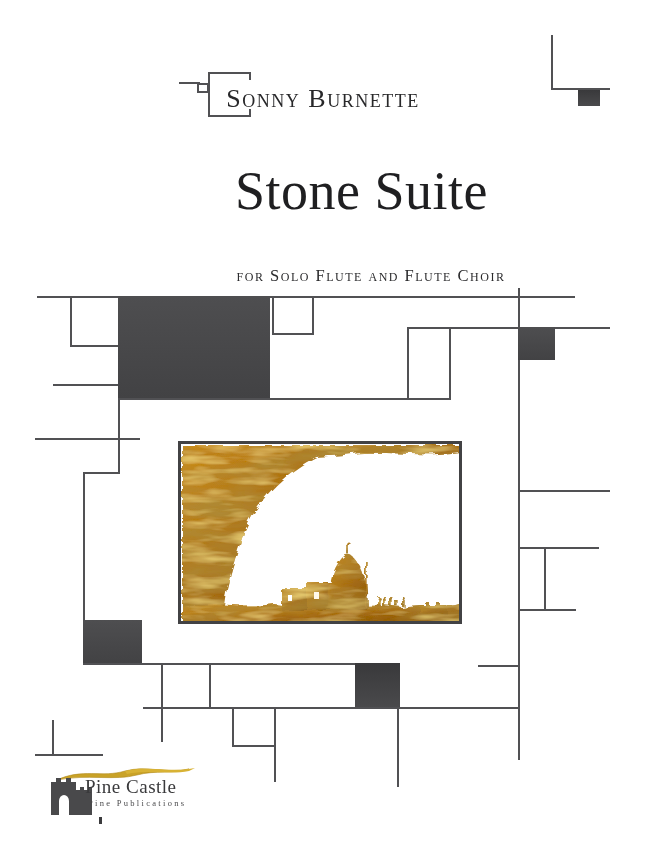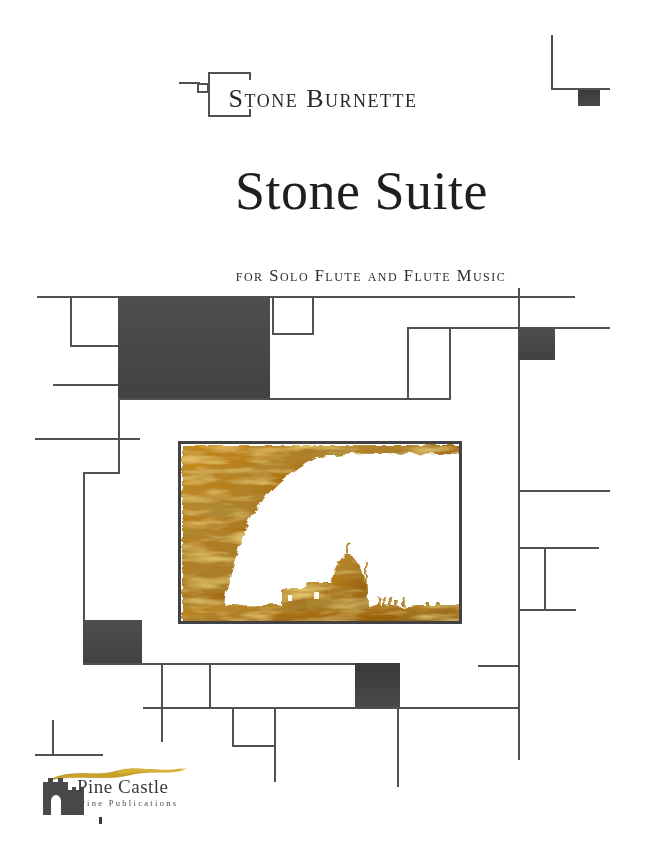--- a/index.html
+++ b/index.html
@@ -37,21 +37,21 @@
   .panel-sm{position:absolute;background:linear-gradient(180deg,#39393b,#4a4a4c);}
 
   
   .art-frame{
     position:absolute; left:178px; top:441px; width:284px; height:183px;
     border:3px solid var(--frame); box-sizing:border-box; background:#ffffff;
   }
   .art-frame svg{display:block;width:278px;height:177px;}
 
   
-  .logo{position:absolute;left:39px;top:762px;width:200px;height:55px;}
+  .logo{position:absolute;left:47px;top:762px;width:200px;height:55px;}
   .logo-name{
     position:absolute;left:38px;top:14px;font-size:19px;color:#3a3a3c;
     letter-spacing:0.5px;white-space:nowrap;
   }
   .logo-tagline{
     position:absolute;left:41px;top:36px;font-size:8.5px;color:#4a4a4c;
     letter-spacing:2.3px;white-space:nowrap;
   }
   .logo-tick{position:absolute;left:99px;top:817px;width:3px;height:7px;background:#3b3b3d;}
 </style>
@@ -61,28 +61,28 @@
 <div class="page">
 
   <div class="hline" style="left:179px;top:82px;width:21px;"></div>
   <div class="outline" style="left:197px;top:83px;width:8px;height:6px;"></div>
   <div class="vline" style="left:208px;top:72px;height:45px;"></div>
   <div class="hline" style="left:208px;top:72px;width:43px;"></div>
   <div class="vline" style="left:249px;top:72px;height:8px;"></div>
   <div class="hline" style="left:208px;top:115px;width:43px;"></div>
   <div class="vline" style="left:249px;top:109px;height:8px;"></div>
 
-  <div class="author">Stone Burnette</div>
+  <div class="author">Sonny Burnette</div>
 
   <div class="vline" style="left:551px;top:35px;height:55px;"></div>
   <div class="hline" style="left:551px;top:88px;width:59px;"></div>
   <div class="panel-sm" style="left:578px;top:90px;width:22px;height:16px;"></div>
 
   <div class="title">Stone Suite</div>
-  <div class="subtitle">for Solo Flute and Flute Music</div>
+  <div class="subtitle">for Solo Flute and Flute Choir</div>
 
   <div class="hline" style="left:37px;top:296px;width:538px;"></div>
   <div class="outline" style="left:70px;top:296px;width:46px;height:47px;"></div>
   <div class="panel" style="left:118px;top:296px;width:152px;height:102px;"></div>
   <div class="outline" style="left:272px;top:296px;width:38px;height:35px;"></div>
 
   <div class="vline" style="left:518px;top:288px;height:472px;"></div>
   <div class="hline" style="left:407px;top:327px;width:203px;"></div>
   <div class="panel" style="left:518px;top:327px;width:37px;height:33px;"></div>
   <div class="vline" style="left:407px;top:327px;height:73px;"></div>

